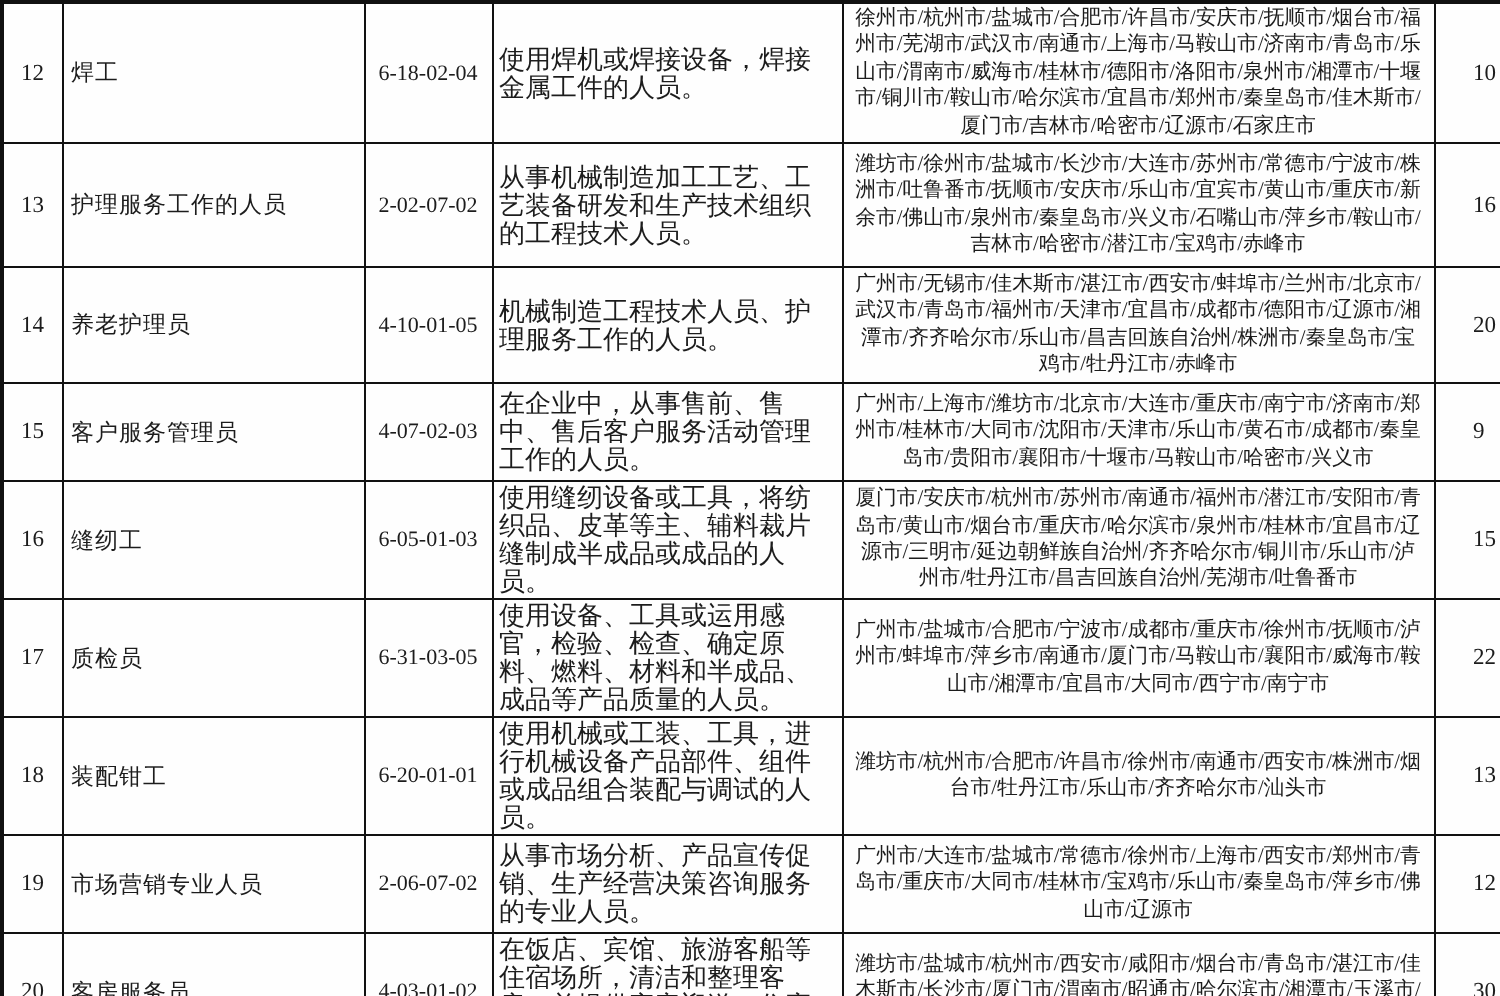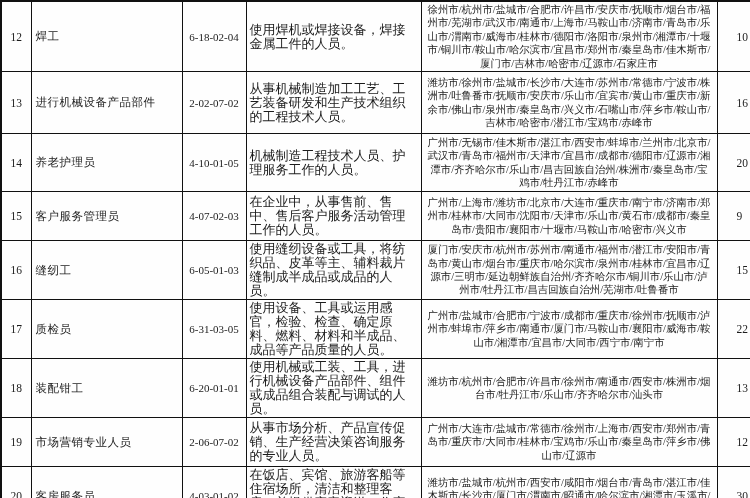--- a/index.html
+++ b/index.html
@@ -111,21 +111,21 @@
       <td class="c-no">12</td>
       <td class="c-name">焊工</td>
       <td class="c-code">6-18-02-04</td>
       <td class="c-def">使用焊机或焊接设备，焊接金属工件的人员。</td>
       <td class="c-cities">徐州市/杭州市/盐城市/合肥市/许昌市/安庆市/抚顺市/烟台市/福州市/芜湖市/武汉市/南通市/上海市/马鞍山市/济南市/青岛市/乐山市/渭南市/威海市/桂林市/德阳市/洛阳市/泉州市/湘潭市/十堰市/铜川市/鞍山市/哈尔滨市/宜昌市/郑州市/秦皇岛市/佳木斯市/厦门市/吉林市/哈密市/辽源市/石家庄市</td>
       <td class="c-rank">10</td>
     </tr>
 
     <tr class="rh62">
       <td class="c-no">13</td>
-      <td class="c-name">进行机械设备产品部件</td>
+      <td class="c-name">护理服务工作的人员</td>
       <td class="c-code">2-02-07-02</td>
       <td class="c-def">从事机械制造加工工艺、工艺装备研发和生产技术组织的工程技术人员。</td>
       <td class="c-cities">潍坊市/徐州市/盐城市/长沙市/大连市/苏州市/常德市/宁波市/株洲市/吐鲁番市/抚顺市/安庆市/乐山市/宜宾市/黄山市/重庆市/新余市/佛山市/泉州市/秦皇岛市/兴义市/石嘴山市/萍乡市/鞍山市/吉林市/哈密市/潜江市/宝鸡市/赤峰市</td>
       <td class="c-rank">16</td>
     </tr>
 
     <tr class="rh58">
       <td class="c-no">14</td>
       <td class="c-name">养老护理员</td>
       <td class="c-code">4-10-01-05</td>

